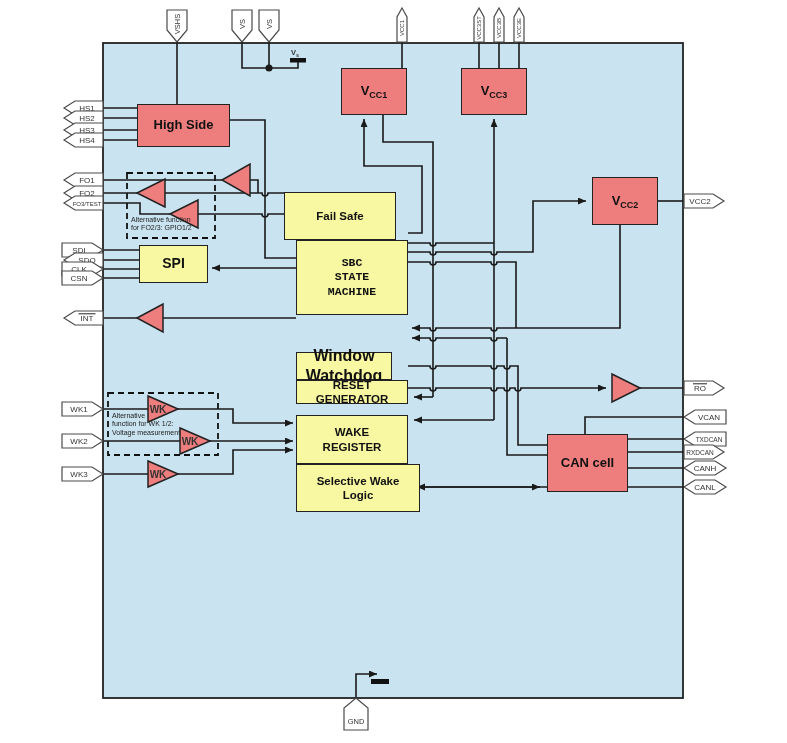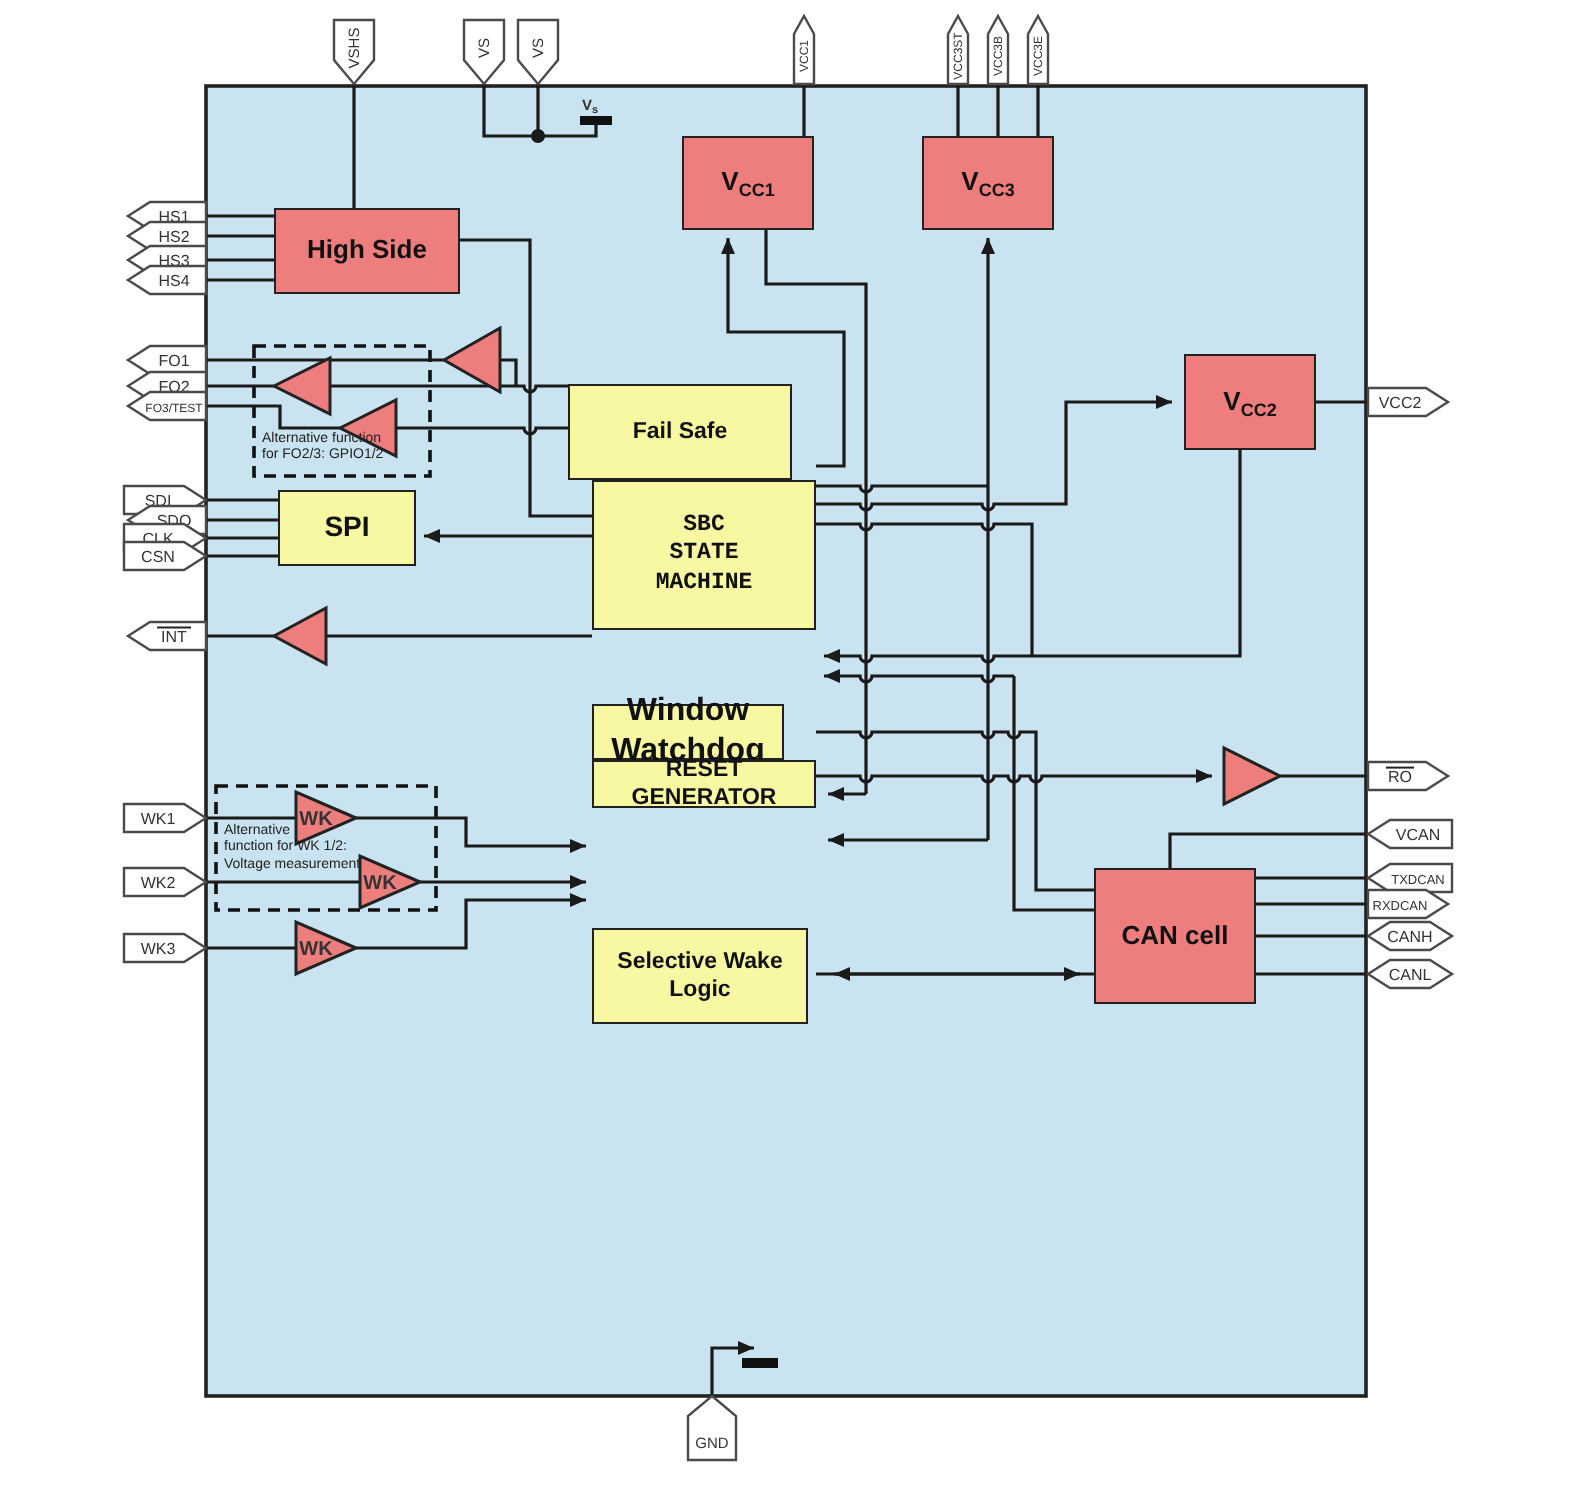--- a/index.html
+++ b/index.html
@@ -242,38 +242,40 @@
   </div>
 
   <div class="block red vlabel" style="left:461px;top:68px;width:66px;height:47px;text-align:center;">
     <span><span>V</span><span class="sub">CC3</span></span>
   </div>
 
   <div class="block red vlabel" style="left:592px;top:177px;width:66px;height:48px;">
     <span><span>V</span><span class="sub">CC2</span></span>
   </div>
 
-  <div class="block red" style="left:547px;top:434px;width:81px;height:68px;font-size:13px;">CAN cell</div>
+  <div class="block red" style="left:547px;top:434px;width:81px;height:58px;font-size:13px;">CAN cell</div>
 
   <div class="block yellow" style="left:139px;top:245px;width:69px;height:38px;font-size:14px;">SPI</div>
 
   <div class="block yellow" style="left:284px;top:192px;width:112px;height:48px;font-size:11.5px;">Fail Safe</div>
 
   <div class="block yellow" style="left:296px;top:240px;width:112px;height:75px;font-size:11.5px;font-family:Liberation Mono, monospace;">SBC
 STATE
 MACHINE</div>
 
 
   <div class="block yellow" style="left:296px;top:352px;width:96px;height:28px;font-size:16px;">Window Watchdog</div>
 
   <div class="block yellow" style="left:296px;top:380px;width:112px;height:24px;font-size:11.5px;">RESET
 GENERATOR</div>
 
-
-  <div class="block yellow" style="left:296px;top:464px;width:108px;height:48px;font-size:11.5px;">Selective Wake
+  <div class="block yellow" style="left:296px;top:415px;width:112px;height:49px;font-size:11.5px;">WAKE
+REGISTER</div>
+
+  <div class="block yellow" style="left:296px;top:464px;width:124px;height:48px;font-size:11.5px;">Selective Wake
 Logic</div>
 
   <div class="caption" style="left:131px;top:216px;width:84px;font-size:7px;">Alternative function
 for FO2/3: GPIO1/2</div>
 
   <div class="caption" style="left:112px;top:412px;width:75px;font-size:7px;">Alternative
 function for WK 1/2:
 Voltage measurement</div>
 
 </div>

